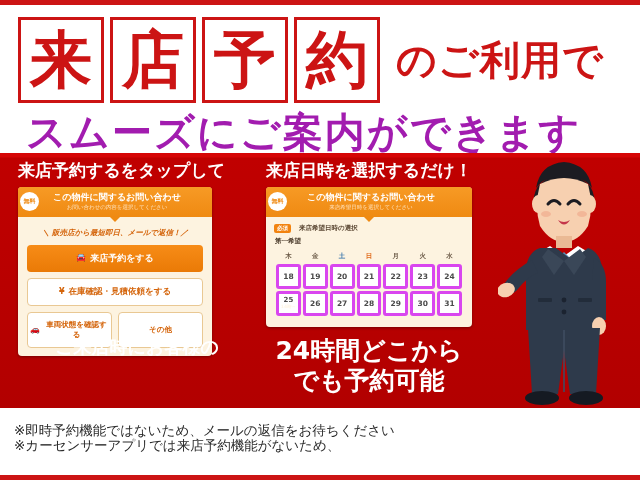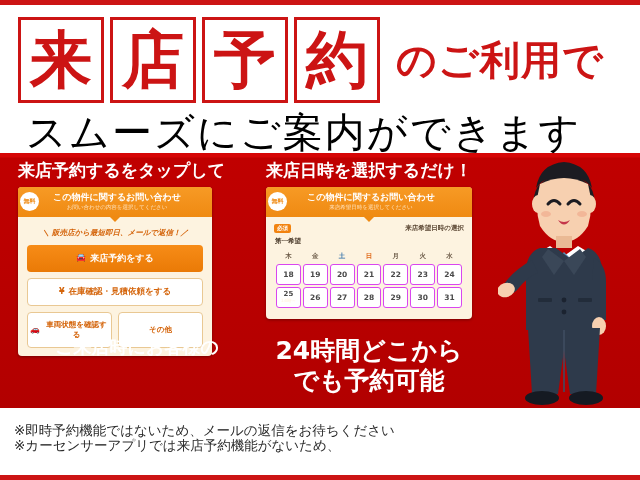--- a/index.html
+++ b/index.html
@@ -23,21 +23,21 @@
     border:3px solid #cc1414;background:#fff;
     display:flex;align-items:center;justify-content:center;
     color:#cc1414;font-size:62px;font-weight:bold;line-height:1;
   }
   .kanji-tail{
     margin-left:10px;color:#cc1414;font-size:40px;font-weight:bold;
     letter-spacing:1px;white-space:nowrap;
   }
   .headline-line2{
     position:absolute;left:26px;top:100px;width:600px;
-    color:#000000;font-size:40px;font-weight:normal;letter-spacing:2px;
+    color:#a21caf;font-size:40px;font-weight:bold;letter-spacing:2px;
     white-space:nowrap;
   }
 
   
   #red-body{
     position:absolute;left:0;top:153px;width:640px;height:255px;
     background:#c00000;
     background-image:linear-gradient(180deg,#d60606 0px,#d60606 4px,#c00000 5px,#b20000 255px);
   }
 
@@ -93,35 +93,35 @@
     color:#d4640a;font-size:8.5px;font-weight:bold;text-align:center;
     padding:7px 4px;margin-top:6px;
     display:flex;align-items:center;justify-content:center;gap:4px;
   }
   .btn-row{display:flex;gap:6px;margin-top:6px;}
   .btn-row .btn-outline{margin-top:0;flex:1 1 50%;font-size:7.5px;padding:7px 2px;}
   .ic{font-size:8px;line-height:1;}
 
   
   .cal-body{padding:7px 8px 9px 8px;}
-  .sec-label{display:flex;align-items:center;gap:8px;justify-content:space-between;}
+  .sec-label{display:flex;align-items:center;gap:8px;}
   .sec-chip{
     background:#f2830f;color:#fff;font-size:5.5px;font-weight:bold;
     padding:2px 3px;border-radius:2px;line-height:1;
   }
   .sec-txt{color:#5a4632;font-size:6.5px;font-weight:bold;}
   .pref-txt{color:#4a3a2a;font-size:6.5px;font-weight:bold;margin:4px 0 3px 1px;}
   table.cal{width:100%;border-collapse:separate;border-spacing:2px;table-layout:fixed;}
   table.cal th{
     font-size:6.5px;font-weight:bold;color:#6b5a47;padding-bottom:1px;
   }
   table.cal th.sun{color:#e06a1a;}
   table.cal th.sat{color:#2f6ea8;}
   table.cal td{
-    background:#fff;border:1px solid #d946ef;border-radius:3px;
+    background:#fff;border:3px solid #d946ef;border-radius:3px;
     height:17px;text-align:center;vertical-align:middle;
     font-size:7.5px;font-weight:bold;color:#4a4a4a;
   }
   td.d-sat{color:#2a5f96;}
   td.d-sun{color:#e0561a;}
   td.d-off{background:#bfbfbf;border-color:#b2b2b2;color:#ededed;}
   td.d-sel{
     background:#f2830f;background-image:linear-gradient(180deg,#f99c24,#ee7c05);
     border-color:#e07706;color:#fff;position:relative;
   }

